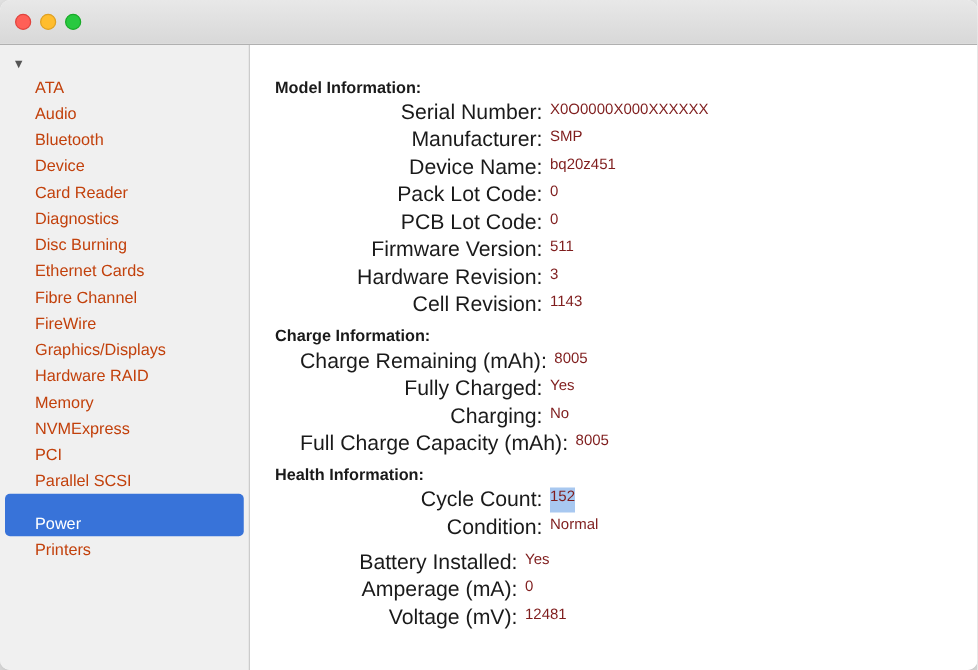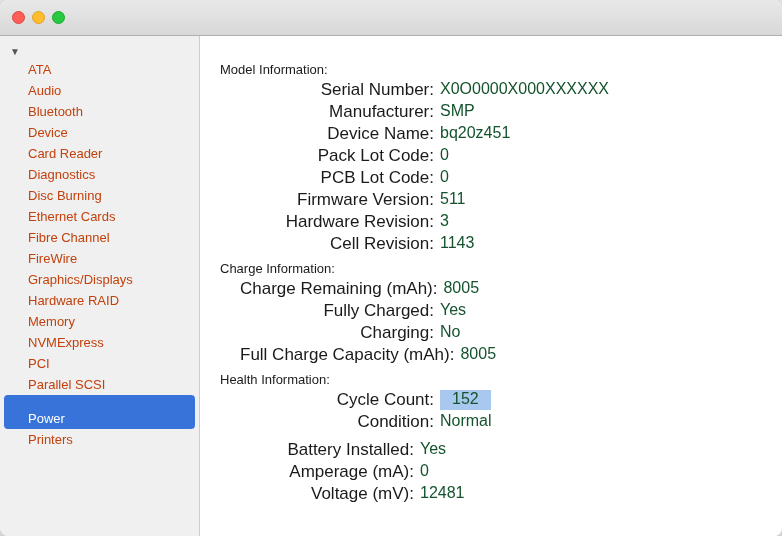--- a/index.html
+++ b/index.html
@@ -103,43 +103,43 @@
       font-size: 14px;
       font-weight: 700;
       color: #1a1a1a;
       margin-bottom: 10px;
     }
     .info-group {
       margin-bottom: 6px;
     }
     .info-label-main {
       font-size: 13px;
-      font-weight: 400;
+      font-weight: 700;
       color: #1a1a1a;
       margin-bottom: 2px;
     }
     .info-row {
       display: flex;
       padding: 1px 0;
     }
     .info-row .label {
       font-size: 17px;
       color: #1a1a1a;
       min-width: 200px;
       text-align: right;
       padding-right: 6px;
     }
     .info-row .value {
-      font-size: 16px;
-      color: #14532d;
+      font-size: 12px;
+      color: #7f1d1d;
       text-align: right;
     }
     .info-row .value.highlight {
       background: #a8c8f0;
-      padding: 0 12px;
+      padding: 0 0;
     }
     .indent {
       padding-left: 20px;
     }
   </style>
 </head>
 <body>
 
 <div class="window">
   <div class="titlebar">

